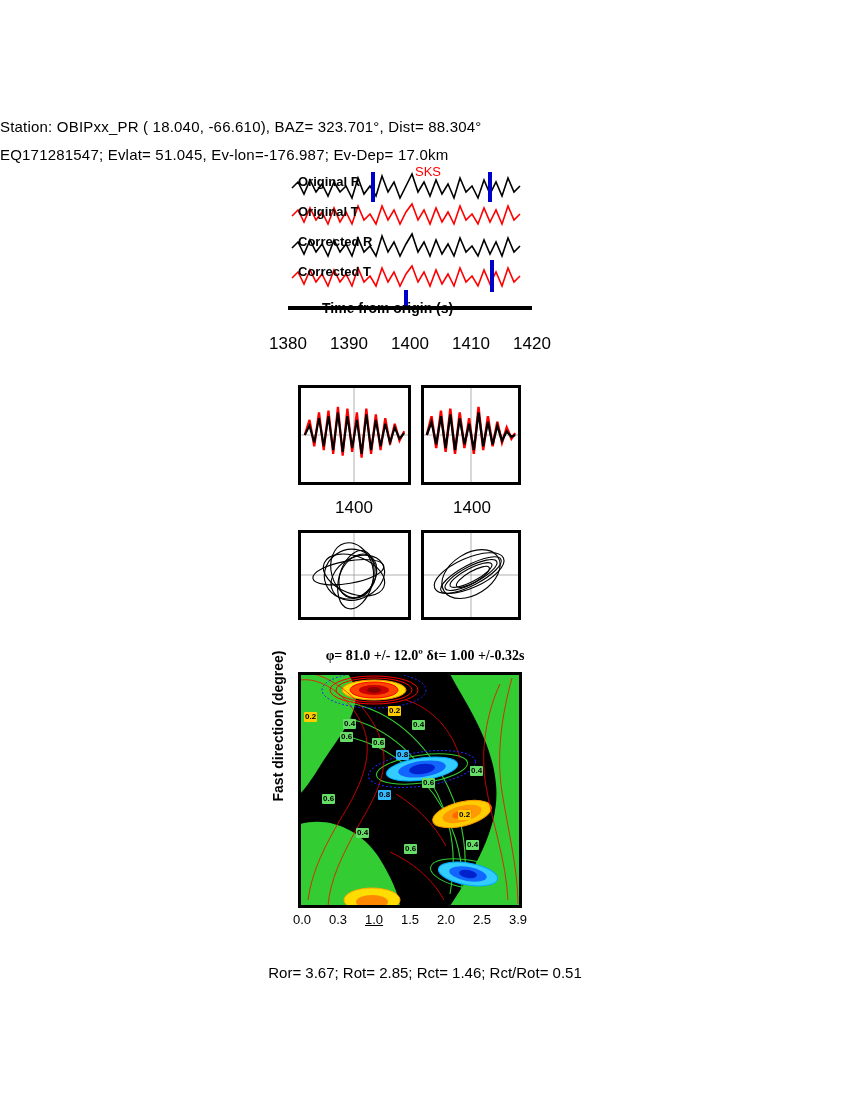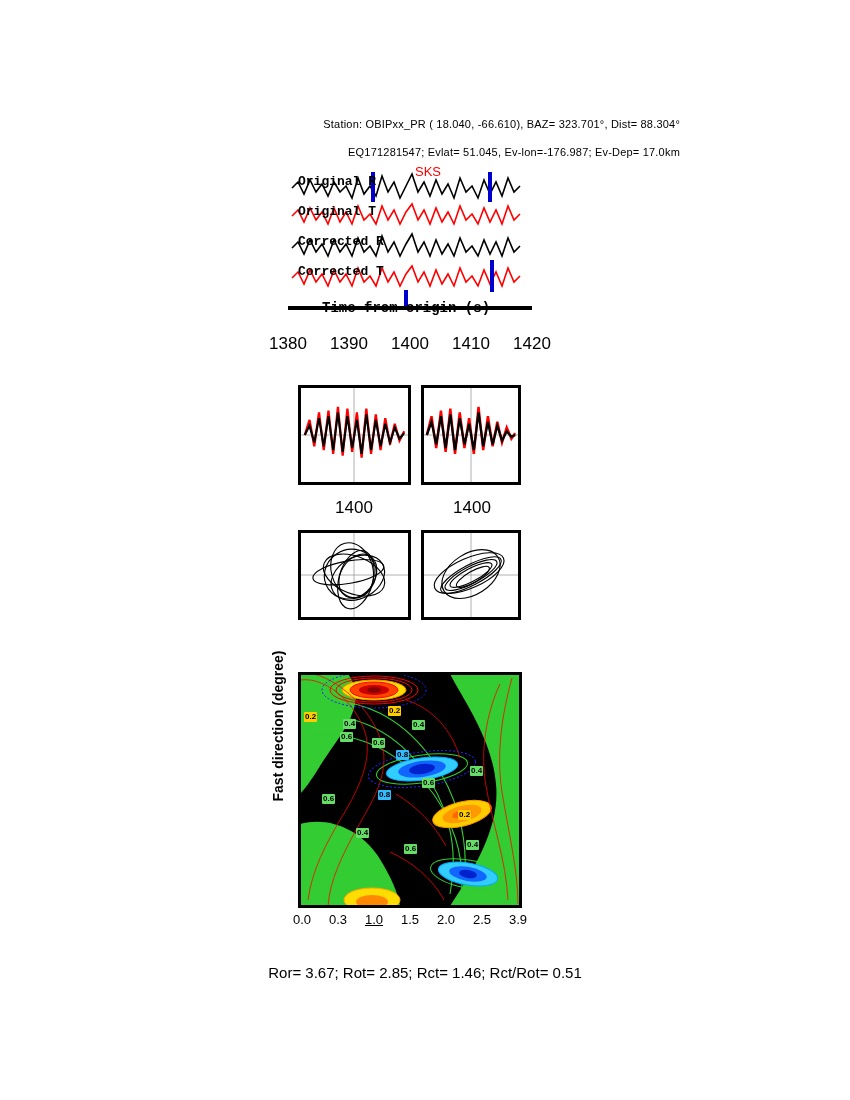--- a/index.html
+++ b/index.html
@@ -19,41 +19,41 @@
     position: absolute;
     left: 0; top: 0;
     width: 850px;
     height: 1100px;
   }
 
   
   .hdr {
     position: absolute;
     width: 680px;
-    text-align: right;
-    font-size: 11px;
+    text-align: left;
+    font-size: 15px;
     letter-spacing: 0.2px;
   }
   #hdr1 { top: 118px; }
   #hdr2 { top: 146px; }
 
   
   #wave-panel {
     position: absolute;
     left: 280px;
     top: 172px;
     width: 260px;
     height: 150px;
   }
   #wave-panel svg { display: block; }
   .trace-label {
     position: absolute;
     font-size: 13px;
     font-weight: bold;
-    font-family: Liberation Mono, monospace;
+    font-family: Liberation Sans, sans-serif;
     white-space: nowrap;
   }
   #lab-orig-r { left: 18px; top: 2px; }
   #lab-orig-t { left: 18px; top: 32px; }
   #lab-corr-r { left: 18px; top: 62px; }
   #lab-corr-t { left: 18px; top: 92px; }
   #lab-sks {
     left: 135px; top: -8px;
     color: #ff0000;
     font-family: "Liberation Sans", sans-serif;
@@ -260,20 +260,21 @@
         <ellipse cx="50" cy="45" rx="36" ry="11" transform="rotate(-28 50 45)"></ellipse>
         <ellipse cx="50" cy="45" rx="31" ry="9" transform="rotate(-28 50 45)"></ellipse>
         <ellipse cx="50" cy="45" rx="25" ry="7" transform="rotate(-28 50 45)"></ellipse>
         <ellipse cx="48" cy="43" rx="40" ry="16" transform="rotate(-24 48 43)"></ellipse>
         <ellipse cx="52" cy="47" rx="20" ry="6" transform="rotate(-30 52 47)"></ellipse>
         <ellipse cx="50" cy="44" rx="34" ry="22" transform="rotate(-33 50 44)"></ellipse>
       </g>
     </svg>
   </div>
 
+  <div id="contour-title">φ= 81.0 +/- 12.0º δt= 1.00 +/-0.32s</div>
 
   <div id="ylab-contour">Fast direction (degree)</div>
 
   <div class="ytick" style="top:686px;">90</div>
   <div class="ytick" style="top:723px;">60</div>
   <div class="ytick" style="top:760px;">30</div>
   <div class="ytick" style="top:797px;">0</div>
   <div class="ytick" style="top:834px;">-30</div>
   <div class="ytick" style="top:871px;">-60</div>
   <div class="ytick" style="top:900px;">-90</div>

